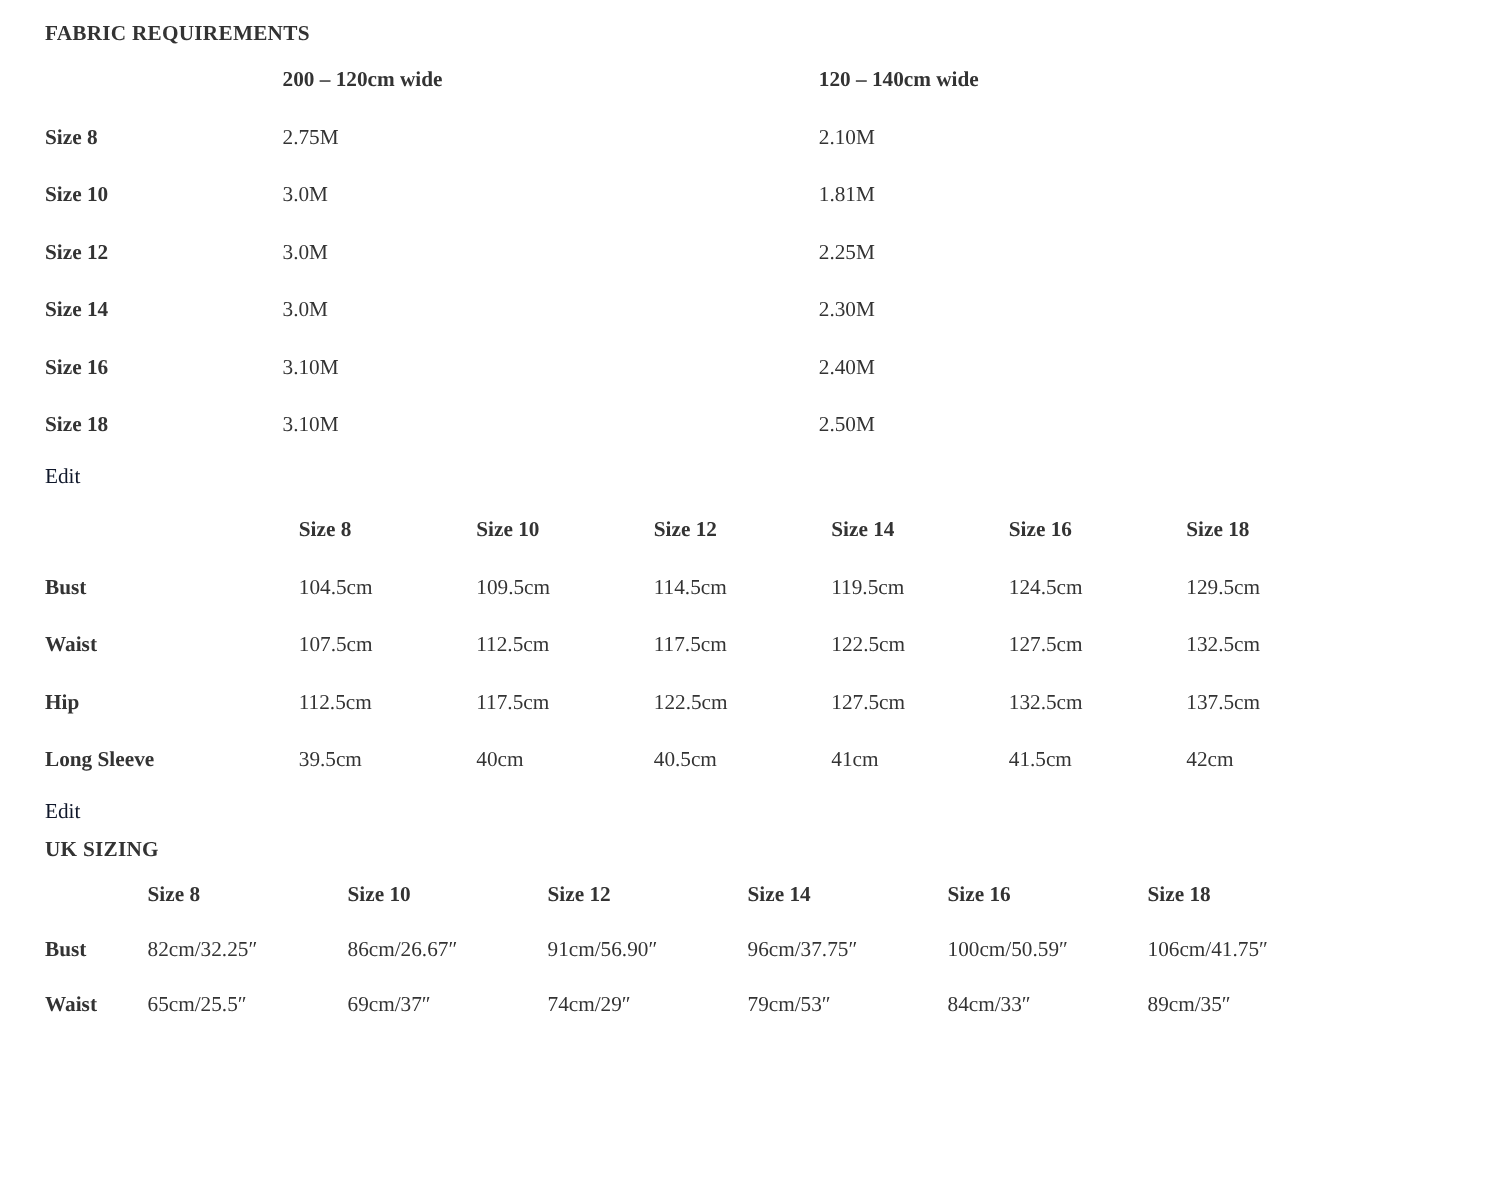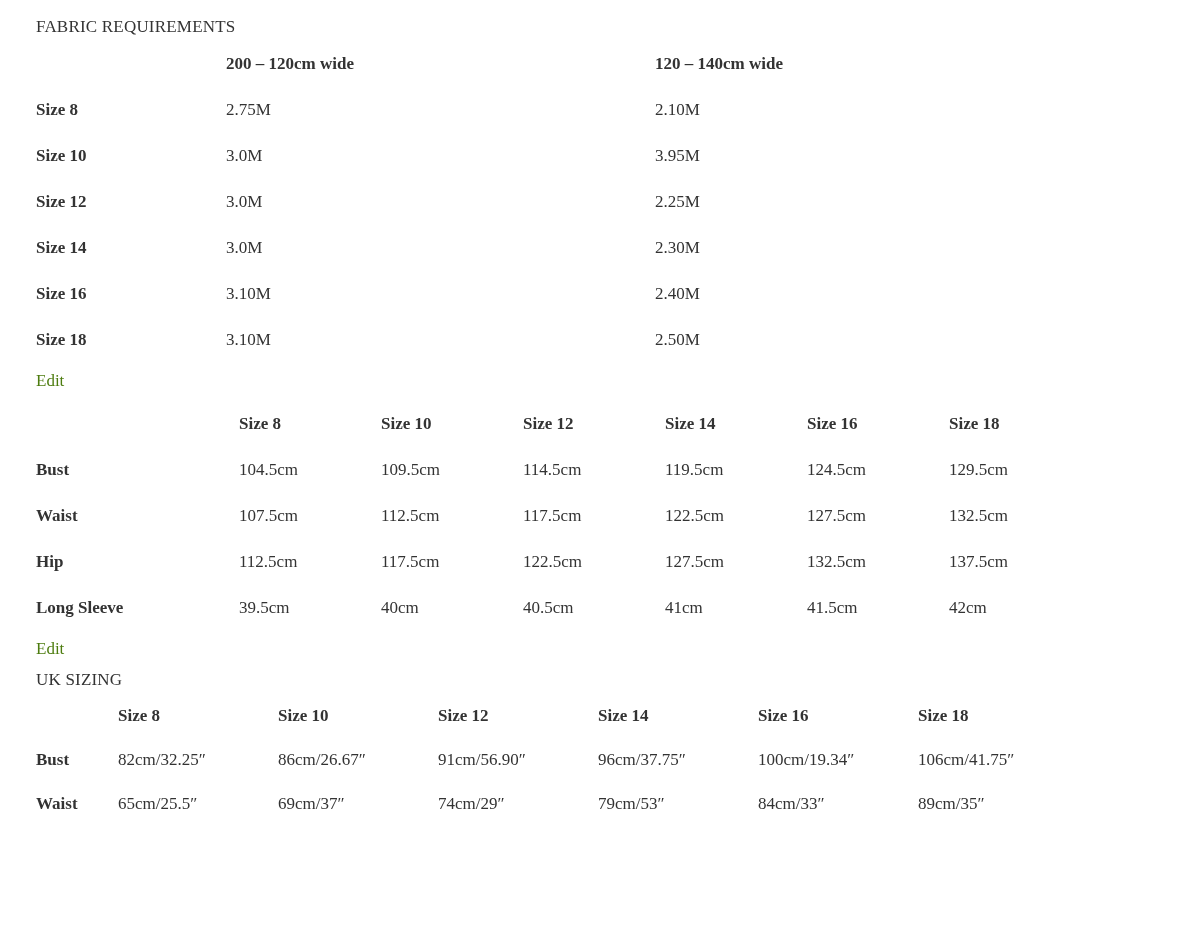--- a/index.html
+++ b/index.html
@@ -12,21 +12,21 @@
     height: 950px;
     overflow: hidden;
     box-sizing: border-box;
     padding: 16px 36px 0 36px;
     font-family: "Liberation Serif", "DejaVu Serif", serif;
     font-size: 17px;
     color: #333333;
   }
   h2.section-title {
     font-size: 17px;
-    font-weight: normal;
+    font-weight: bold;
     margin: 0 0 4px 0;
     line-height: 21px;
     letter-spacing: 0.2px;
   }
   table.data-table {
     width: 100%;
     border-collapse: collapse;
     table-layout: fixed;
   }
   table.data-table td {
@@ -43,21 +43,21 @@
   }
   table.data-table td.col-header,
   table.data-table td.row-label {
     font-weight: bold;
   }
   p.edit-line {
     margin: 8px 0 10px 0;
     line-height: 20px;
   }
   p.edit-line a {
-    color: #4d7c0f;
+    color: #0f172a;
     text-decoration: none;
     cursor: pointer;
   }
 </style>
 </head>
 <body>
 
 <section>
   <h2 class="section-title">FABRIC REQUIREMENTS</h2>
   <table class="data-table" data-table="sections.0.table">
@@ -73,21 +73,21 @@
           <td class="col-header">120 – 140cm wide</td>
         </tr>
         <tr>
           <td class="row-label">Size 8</td>
           <td>2.75M</td>
           <td>2.10M</td>
         </tr>
         <tr>
           <td class="row-label">Size 10</td>
           <td>3.0M</td>
-          <td>3.95M</td>
+          <td>1.81M</td>
         </tr>
         <tr>
           <td class="row-label">Size 12</td>
           <td>3.0M</td>
           <td>2.25M</td>
         </tr>
         <tr>
           <td class="row-label">Size 14</td>
           <td>3.0M</td>
           <td>2.30M</td>
@@ -190,21 +190,21 @@
           <td class="col-header">Size 14</td>
           <td class="col-header">Size 16</td>
           <td class="col-header">Size 18</td>
         </tr>
         <tr>
           <td class="row-label">Bust</td>
           <td>82cm/32.25″</td>
           <td>86cm/26.67″</td>
           <td>91cm/56.90″</td>
           <td>96cm/37.75″</td>
-          <td>100cm/19.34″</td>
+          <td>100cm/50.59″</td>
           <td>106cm/41.75″</td>
         </tr>
         <tr>
           <td class="row-label">Waist</td>
           <td>65cm/25.5″</td>
           <td>69cm/37″</td>
           <td>74cm/29″</td>
           <td>79cm/53″</td>
           <td>84cm/33″</td>
           <td>89cm/35″</td>

